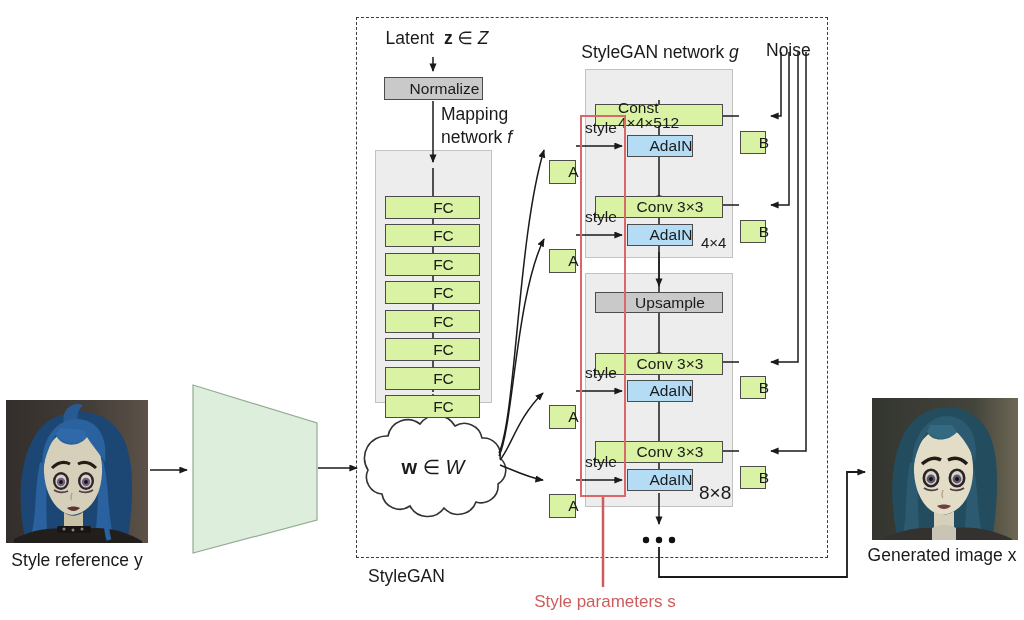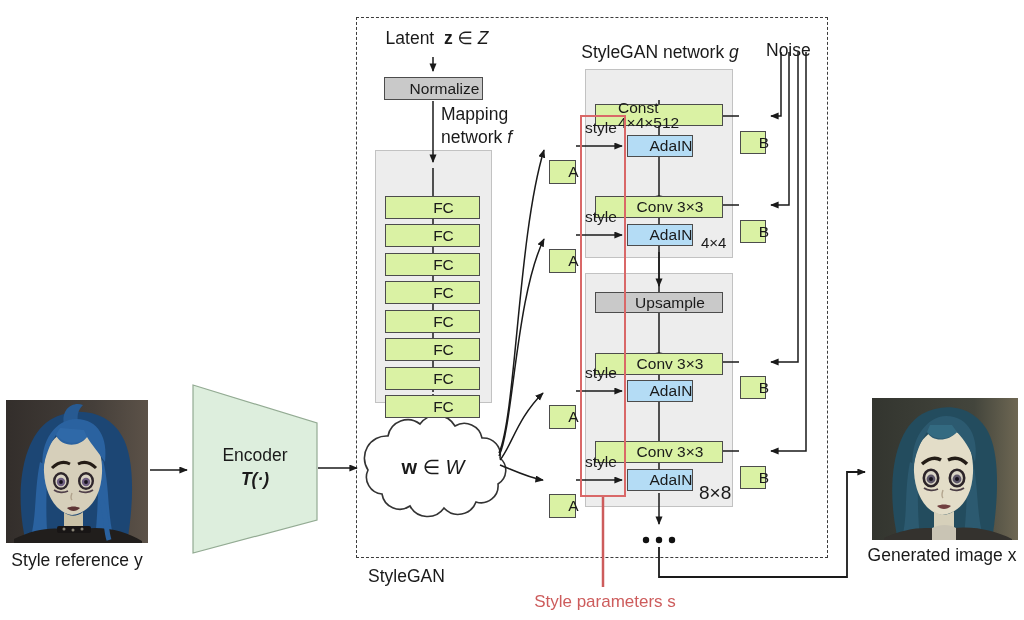--- a/index.html
+++ b/index.html
@@ -232,24 +232,20 @@
     </div>
   <div class="abs box green" style="left:740px;top:440px;width:26px;height:23px;">
       <span>B</span>
     </div>
 
   <div class="lbl center" style="left:578px;top:119px;width:46px;font-size:15.5px;"><span>style</span></div>
   <div class="lbl center" style="left:578px;top:208px;width:46px;font-size:15.5px;"><span>style</span></div>
   <div class="lbl center" style="left:578px;top:364px;width:46px;font-size:15.5px;"><span>style</span></div>
   <div class="lbl center" style="left:578px;top:453px;width:46px;font-size:15.5px;"><span>style</span></div>
 
-  <div class="lbl center" style="left:205px;top:444px;width:100px;font-size:17.5px;line-height:1.35;">
-    <span>Encoder</span><br>
-    <span class="bd it">T(·)</span>
-  </div>
 
   <div class="lbl" style="left:368px;top:566px;font-size:17.5px;"><span>StyleGAN</span></div>
   <div class="lbl center redtext" style="left:520px;top:592px;width:170px;font-size:17px;"><span>Style parameters s</span></div>
 
   <div class="lbl center" style="left:4px;top:550px;width:146px;font-size:17.5px;"><span>Style reference y</span></div>
   <div class="lbl center" style="left:858px;top:545px;width:168px;font-size:17.5px;"><span>Generated image x</span></div>
 
   <div class="abs portrait" style="left:6px;top:400px;width:142px;height:143px;">
     <svg width="142" height="143" viewBox="0 0 142 143">
       <defs>

